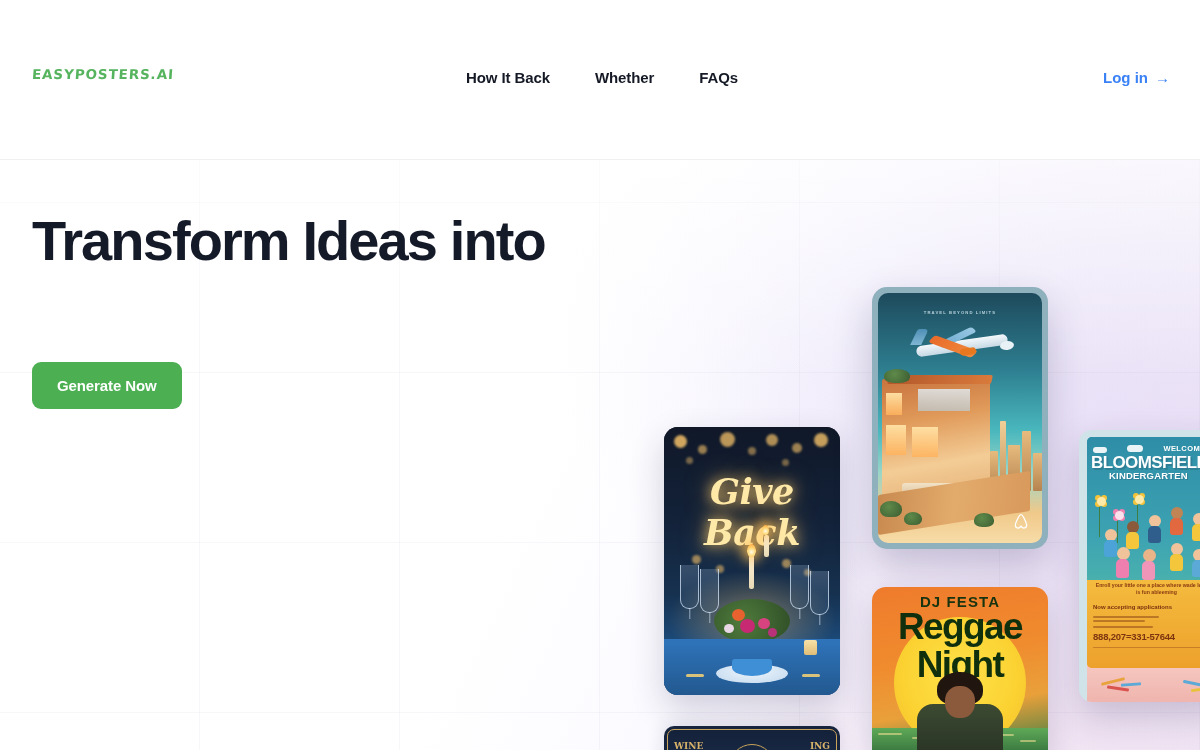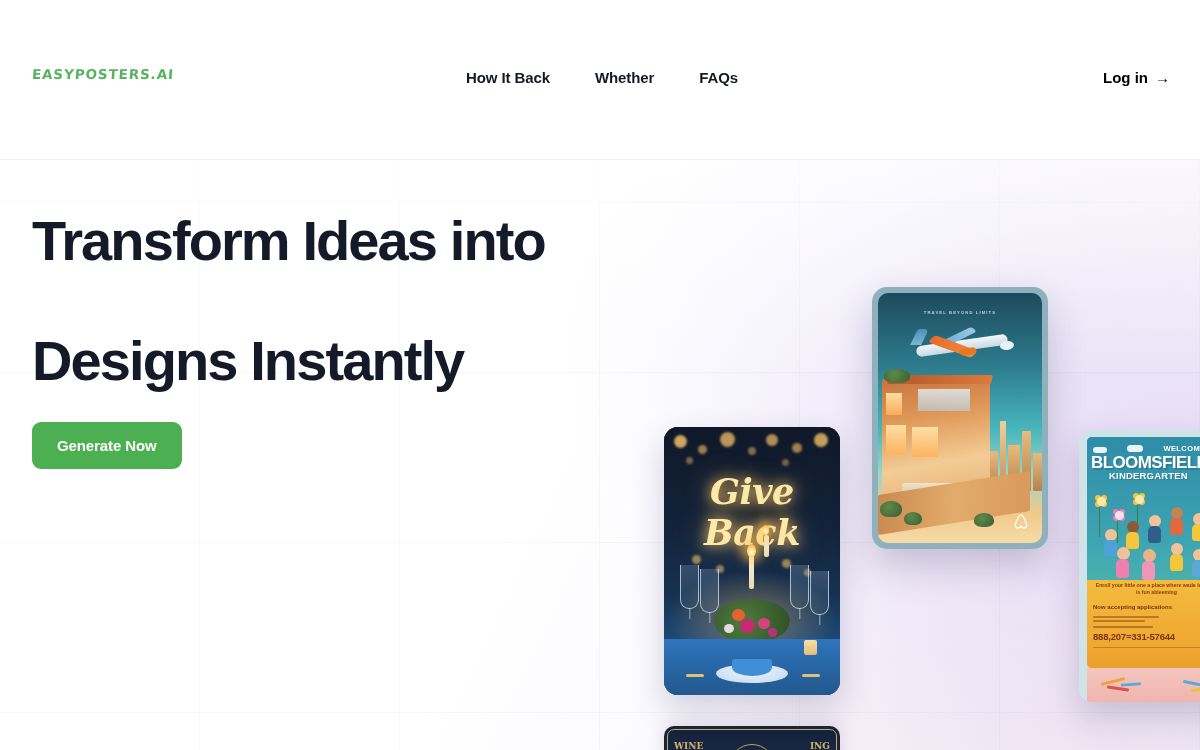--- a/index.html
+++ b/index.html
@@ -22,21 +22,21 @@
     font-size:13.5px; font-weight:700; letter-spacing:0.9px;
     color:#56b45e; transform:skewX(-4deg);
   }
   .nav { position:absolute; left:466px; top:69px; display:flex; gap:45px; align-items:center; }
   .nav a {
     font-size:15px; font-weight:700; color:#141925;
     text-decoration:none; letter-spacing:-0.1px; white-space:nowrap;
   }
   .login {
     position:absolute; right:30px; top:69px;
-    font-size:15px; font-weight:700; color:#000000;
+    font-size:15px; font-weight:700; color:#3b82f6;
     display:flex; align-items:center; gap:7px; text-decoration:none;
   }
   .login .arw { font-size:15px; font-weight:400; line-height:1; }
 
   
   .hero {
     position:absolute; top:160px; left:0; width:1200px; height:590px;
     overflow:hidden;
     background:
       radial-gradient(700px 520px at 1180px 330px, rgba(226,214,244,0.70), rgba(226,214,244,0) 72%),
@@ -263,21 +263,20 @@
 
   <div class="hero">
     <div class="grid"></div>
     <div class="grid-fade"></div>
   </div>
 
   <div class="copy">
     <h1 class="headline">
       <span>Transform Ideas into</span><br>
       <br>
-      <span>Designs Instantly</span>
     </h1>
     <button class="cta">Generate Now</button>
   </div>
 
   <div class="card" id="card-giveback">
     <div class="gb-bg">
       <div class="bokeh" style="left:10px;top:8px;width:13px;height:13px;opacity:.85;"></div>
       <div class="bokeh" style="left:34px;top:18px;width:9px;height:9px;opacity:.6;"></div>
       <div class="bokeh" style="left:56px;top:5px;width:15px;height:15px;opacity:.75;"></div>
       <div class="bokeh" style="left:84px;top:20px;width:8px;height:8px;opacity:.5;"></div>
@@ -355,20 +354,36 @@
       <div class="shrub" style="left:26px;bottom:18px;width:18px;height:13px;"></div>
       <div class="shrub" style="left:96px;bottom:16px;width:20px;height:14px;"></div>
       <div class="shrub" style="left:6px;top:76px;width:26px;height:14px;"></div>
 
       <svg class="belo" viewBox="0 0 24 24" fill="none" stroke="#ffffff" stroke-width="1.5">
         <path d="M12 3.2c1.2 0 2 1 3.2 3.3 1.9 3.7 3.6 7 3.6 9.2 0 2.1-1.4 3.5-3.2 3.5-1.5 0-2.6-.9-3.6-2.3-1 1.4-2.1 2.3-3.6 2.3-1.8 0-3.2-1.4-3.2-3.5 0-2.2 1.7-5.5 3.6-9.2C10 4.2 10.8 3.2 12 3.2z"></path>
       </svg>
     </div>
   </div>
 
+  <div class="card" id="card-reggae">
+    <div class="sun"></div>
+    <div class="rg-sub">DJ FESTA</div>
+    <div class="rg-title">Reggae Night</div>
+    <div class="water">
+      <div class="wave" style="left:6px;top:5px;width:24px;"></div>
+      <div class="wave" style="left:40px;top:9px;width:18px;"></div>
+      <div class="wave" style="left:116px;top:6px;width:26px;"></div>
+      <div class="wave" style="left:148px;top:12px;width:16px;"></div>
+    </div>
+    <div class="dj-fig">
+      <div class="dj-body"></div>
+      <div class="dj-hair"></div>
+      <div class="dj-face"></div>
+    </div>
+  </div>
 
   <div class="card" id="card-kinder">
     <div class="kd-desk">
       <div class="pencil" style="left:14px;top:18px;width:24px;background:#e8a33d;transform:rotate(-14deg);"></div>
       <div class="pencil" style="left:20px;top:25px;width:22px;background:#d9534f;transform:rotate(8deg);"></div>
       <div class="pencil" style="left:34px;top:21px;width:20px;background:#5aa9d6;transform:rotate(-4deg);"></div>
       <div class="pencil" style="left:96px;top:20px;width:22px;background:#5aa9d6;transform:rotate(12deg);"></div>
       <div class="pencil" style="left:104px;top:26px;width:18px;background:#e8c23d;transform:rotate(-8deg);"></div>
     </div>
 

